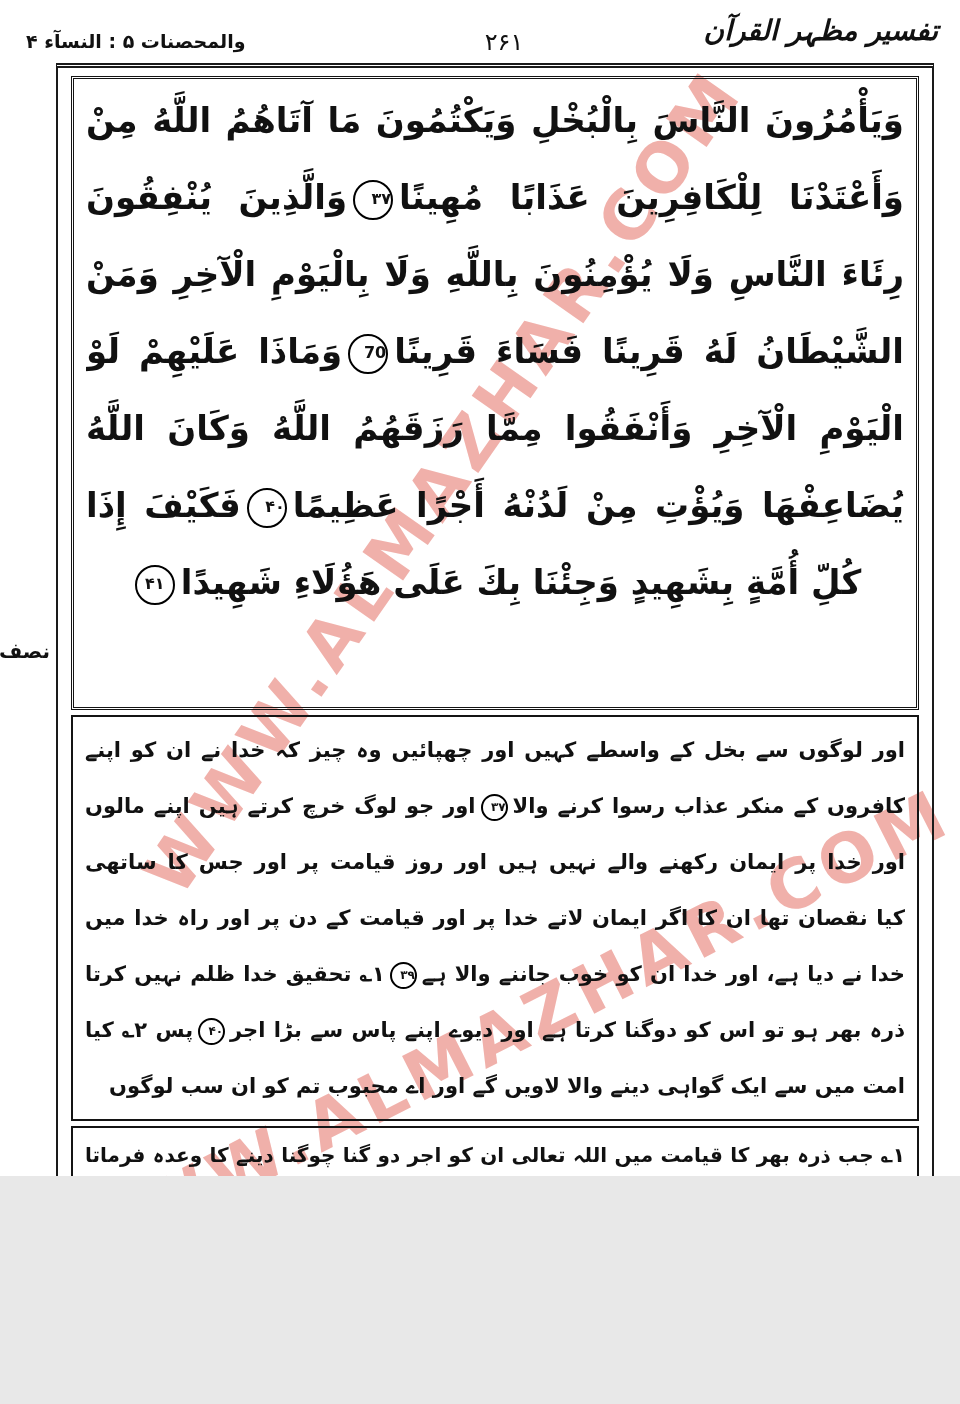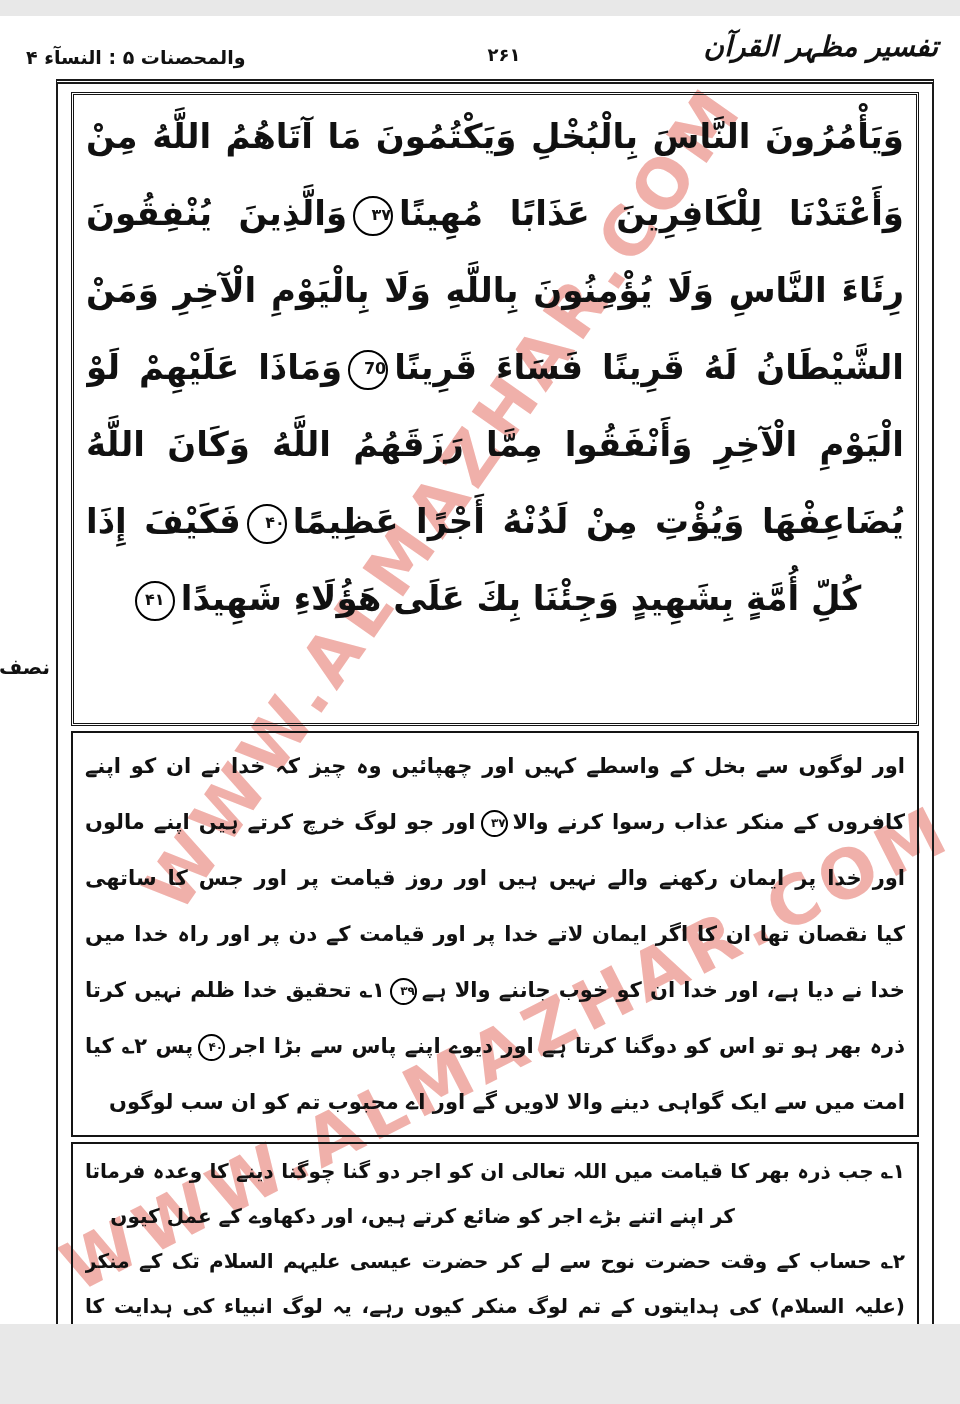--- a/index.html
+++ b/index.html
@@ -1,23 +1,23 @@
 <!DOCTYPE html>
 <html lang="ur" dir="rtl"><head>
 <meta charset="utf-8">
 <style>
   html,body{margin:0;padding:0;background:#e8e8e8;}
   .page{
-    position:relative;width:960px;height:1308px;background:#ffffff;
-    margin:16px auto;overflow:hidden;
+    position:relative;width:960px;height:1176px;background:#ffffff;
+    margin:0 auto;overflow:hidden;
     font-family:"DejaVu Sans",sans-serif;color:#111;
   }
   
   .hdr-left{position:absolute;left:26px;top:30px;font-size:19px;font-weight:bold;direction:rtl;}
-  .hdr-center{position:absolute;left:0;right:0;top:28px;text-align:center;font-size:18px;font-weight:bold;padding-left:48px;}
+  .hdr-center{position:absolute;left:0;right:0;top:28px;text-align:center;font-size:24px;font-weight:normal;padding-left:48px;}
   .hdr-right{position:absolute;right:22px;top:14px;font-size:28px;font-weight:bold;direction:rtl;font-style:italic;}
   
   .watermark{
     position:absolute;z-index:1;font-weight:bold;font-size:68px;letter-spacing:7px;
     text-align:center;white-space:nowrap;pointer-events:none;
   }
   .wm-a{left:50px;top:390px;width:860px;transform:rotate(-55deg);}
   .wm-b{left:190px;top:950px;width:800px;transform:rotate(-27deg);}
   
   .margin-note{position:absolute;left:8px;top:640px;width:42px;z-index:2;

